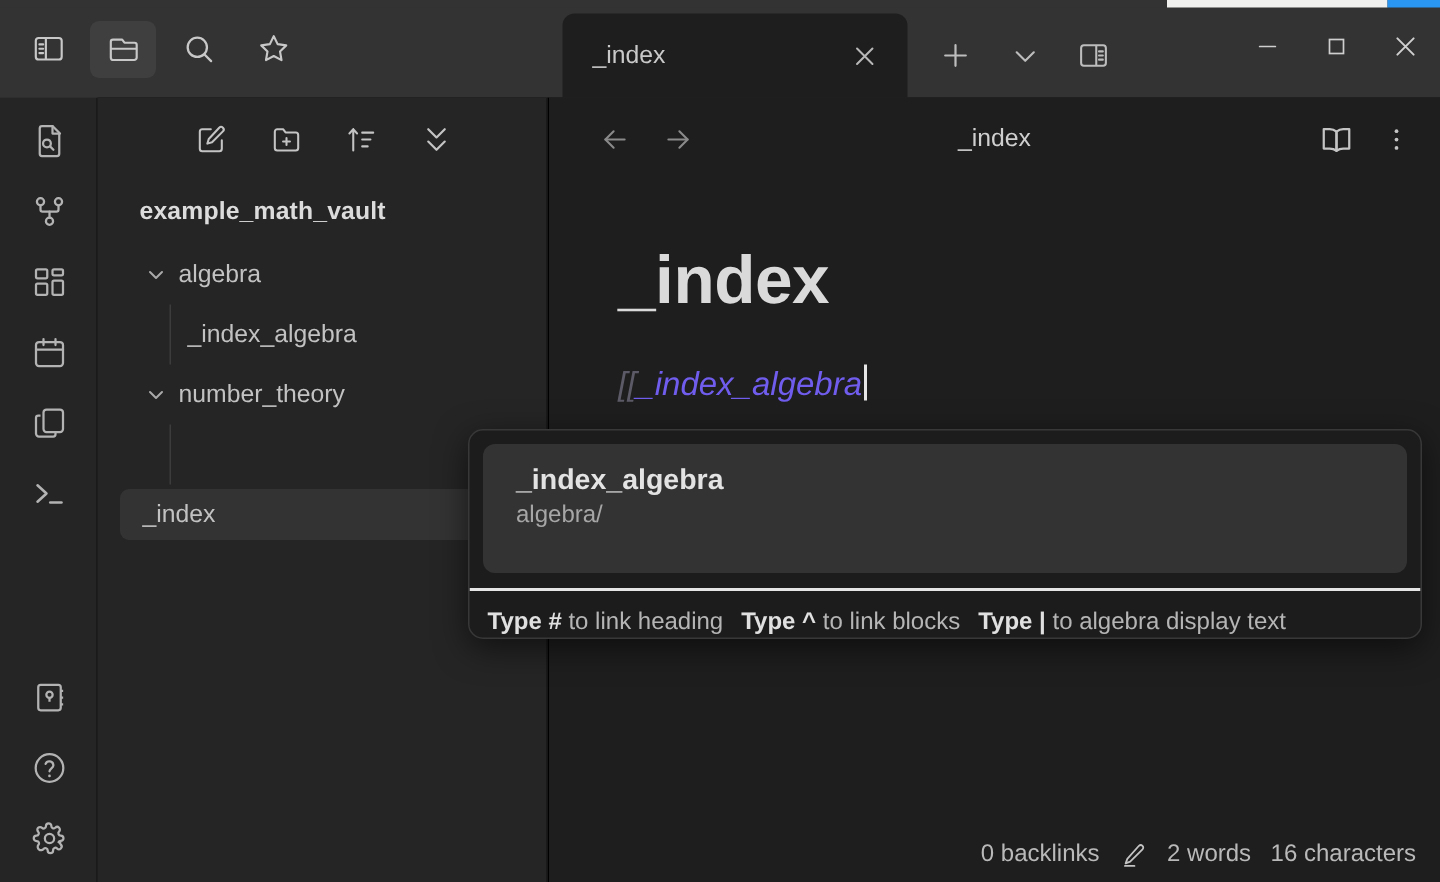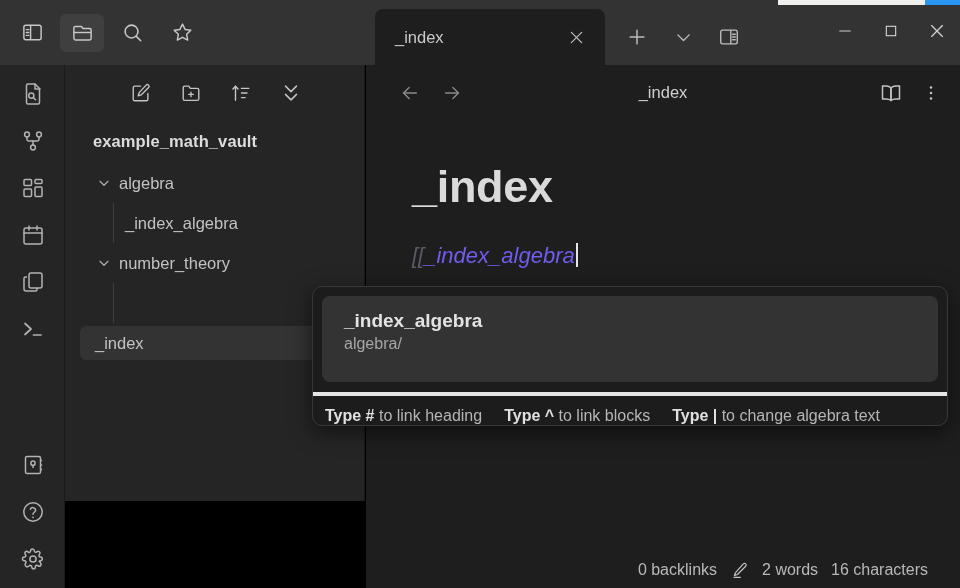--- a/index.html
+++ b/index.html
@@ -65,21 +65,21 @@
   .tab-actions { display: flex; align-items: center; height: 56px; gap: 2px; padding-left: 10px; }
   .tab-act { width: 44px; height: 40px; display: flex; align-items: center; justify-content: center; color: #bdbdbd; }
 
   
   .wincontrols { position: absolute; right: 0; top: 0; height: 62px; display: flex; align-items: center; }
   .wc { width: 46px; height: 62px; display: flex; align-items: center; justify-content: center; color: #cfcfcf; }
 
   
   .sidebar {
     position: absolute; left: 65px; top: 65px;
-    width: 300px; height: 436px;
+    width: 300px; height: 523px;
     background: #252525;
     border-right: 1px solid #1a1a1a;
     z-index: 12;
   }
   .sb-toolbar { height: 55px; display: flex; align-items: center; justify-content: flex-start; padding-left: 62px; gap: 22px; }
   .sb-tool { width: 28px; height: 28px; display: flex; align-items: center; justify-content: center; color: #c4c4c4; }
   .vault-name {
     padding: 12px 0 6px 28px;
     font-size: 16.5px; font-weight: bold; color: #dcdcdc;
     letter-spacing: 0.1px;
@@ -143,34 +143,34 @@
     margin: 9px 9px 0 9px;
     height: 86px;
     background: #333333;
     border-radius: 8px;
     padding: 14px 0 0 22px;
   }
   .popup-item-title { font-size: 19px; font-weight: bold; color: #e3e3e3; }
   .popup-item-sub { font-size: 16px; color: #a6a6a6; margin-top: 3px; }
   .popup-hints {
     margin-top: 10px;
-    border-top: 4px solid #e5e5e5;
+    border-top: 2px solid #e5e5e5;
     height: 43px;
     display: flex; align-items: center;
-    padding: 0 12px; gap: 22px;
+    padding: 0 12px; gap: 12px;
     font-size: 16px; color: #c0c0c0; text-align: right;
   }
   .hint b { color: #e0e0e0; font-weight: bold; }
   .hint span { color: #b5b5b5; }
 
   
   .statusbar {
     position: absolute; right: 0; bottom: 0;
     height: 36px; display: flex; align-items: center;
-    padding-right: 32px; gap: 13px;
+    padding-right: 16px; gap: 13px;
     font-size: 16px; color: #b9b9b9;
     z-index: 25;
   }
   .sb-pencil { display: flex; align-items: center; color: #c3c3c3; }
 </style>
 </head>
 <body>
 
 <div id="app">
 
@@ -454,21 +454,21 @@
       <div class="hint">
         <b>Type #</b>
         <span>to link heading</span>
       </div>
       <div class="hint">
         <b>Type ^</b>
         <span>to link blocks</span>
       </div>
       <div class="hint">
         <b>Type |</b>
-        <span>to change algebra text</span>
+        <span>to algebra display text</span>
       </div>
     </div>
   </div>
 
   <div class="statusbar">
     <span>0 backlinks</span>
     <span class="sb-pencil">
       <svg width="19" height="19" viewBox="0 0 24 24" fill="none" stroke="currentColor" stroke-width="1.5" stroke-linecap="round" stroke-linejoin="round">
         <path d="M16.8 3.6a2.1 2.1 0 0 1 3 3L9.4 17 5.6 18.4 7 14.6z"></path>
         <path d="M5 20.6h8"></path>

